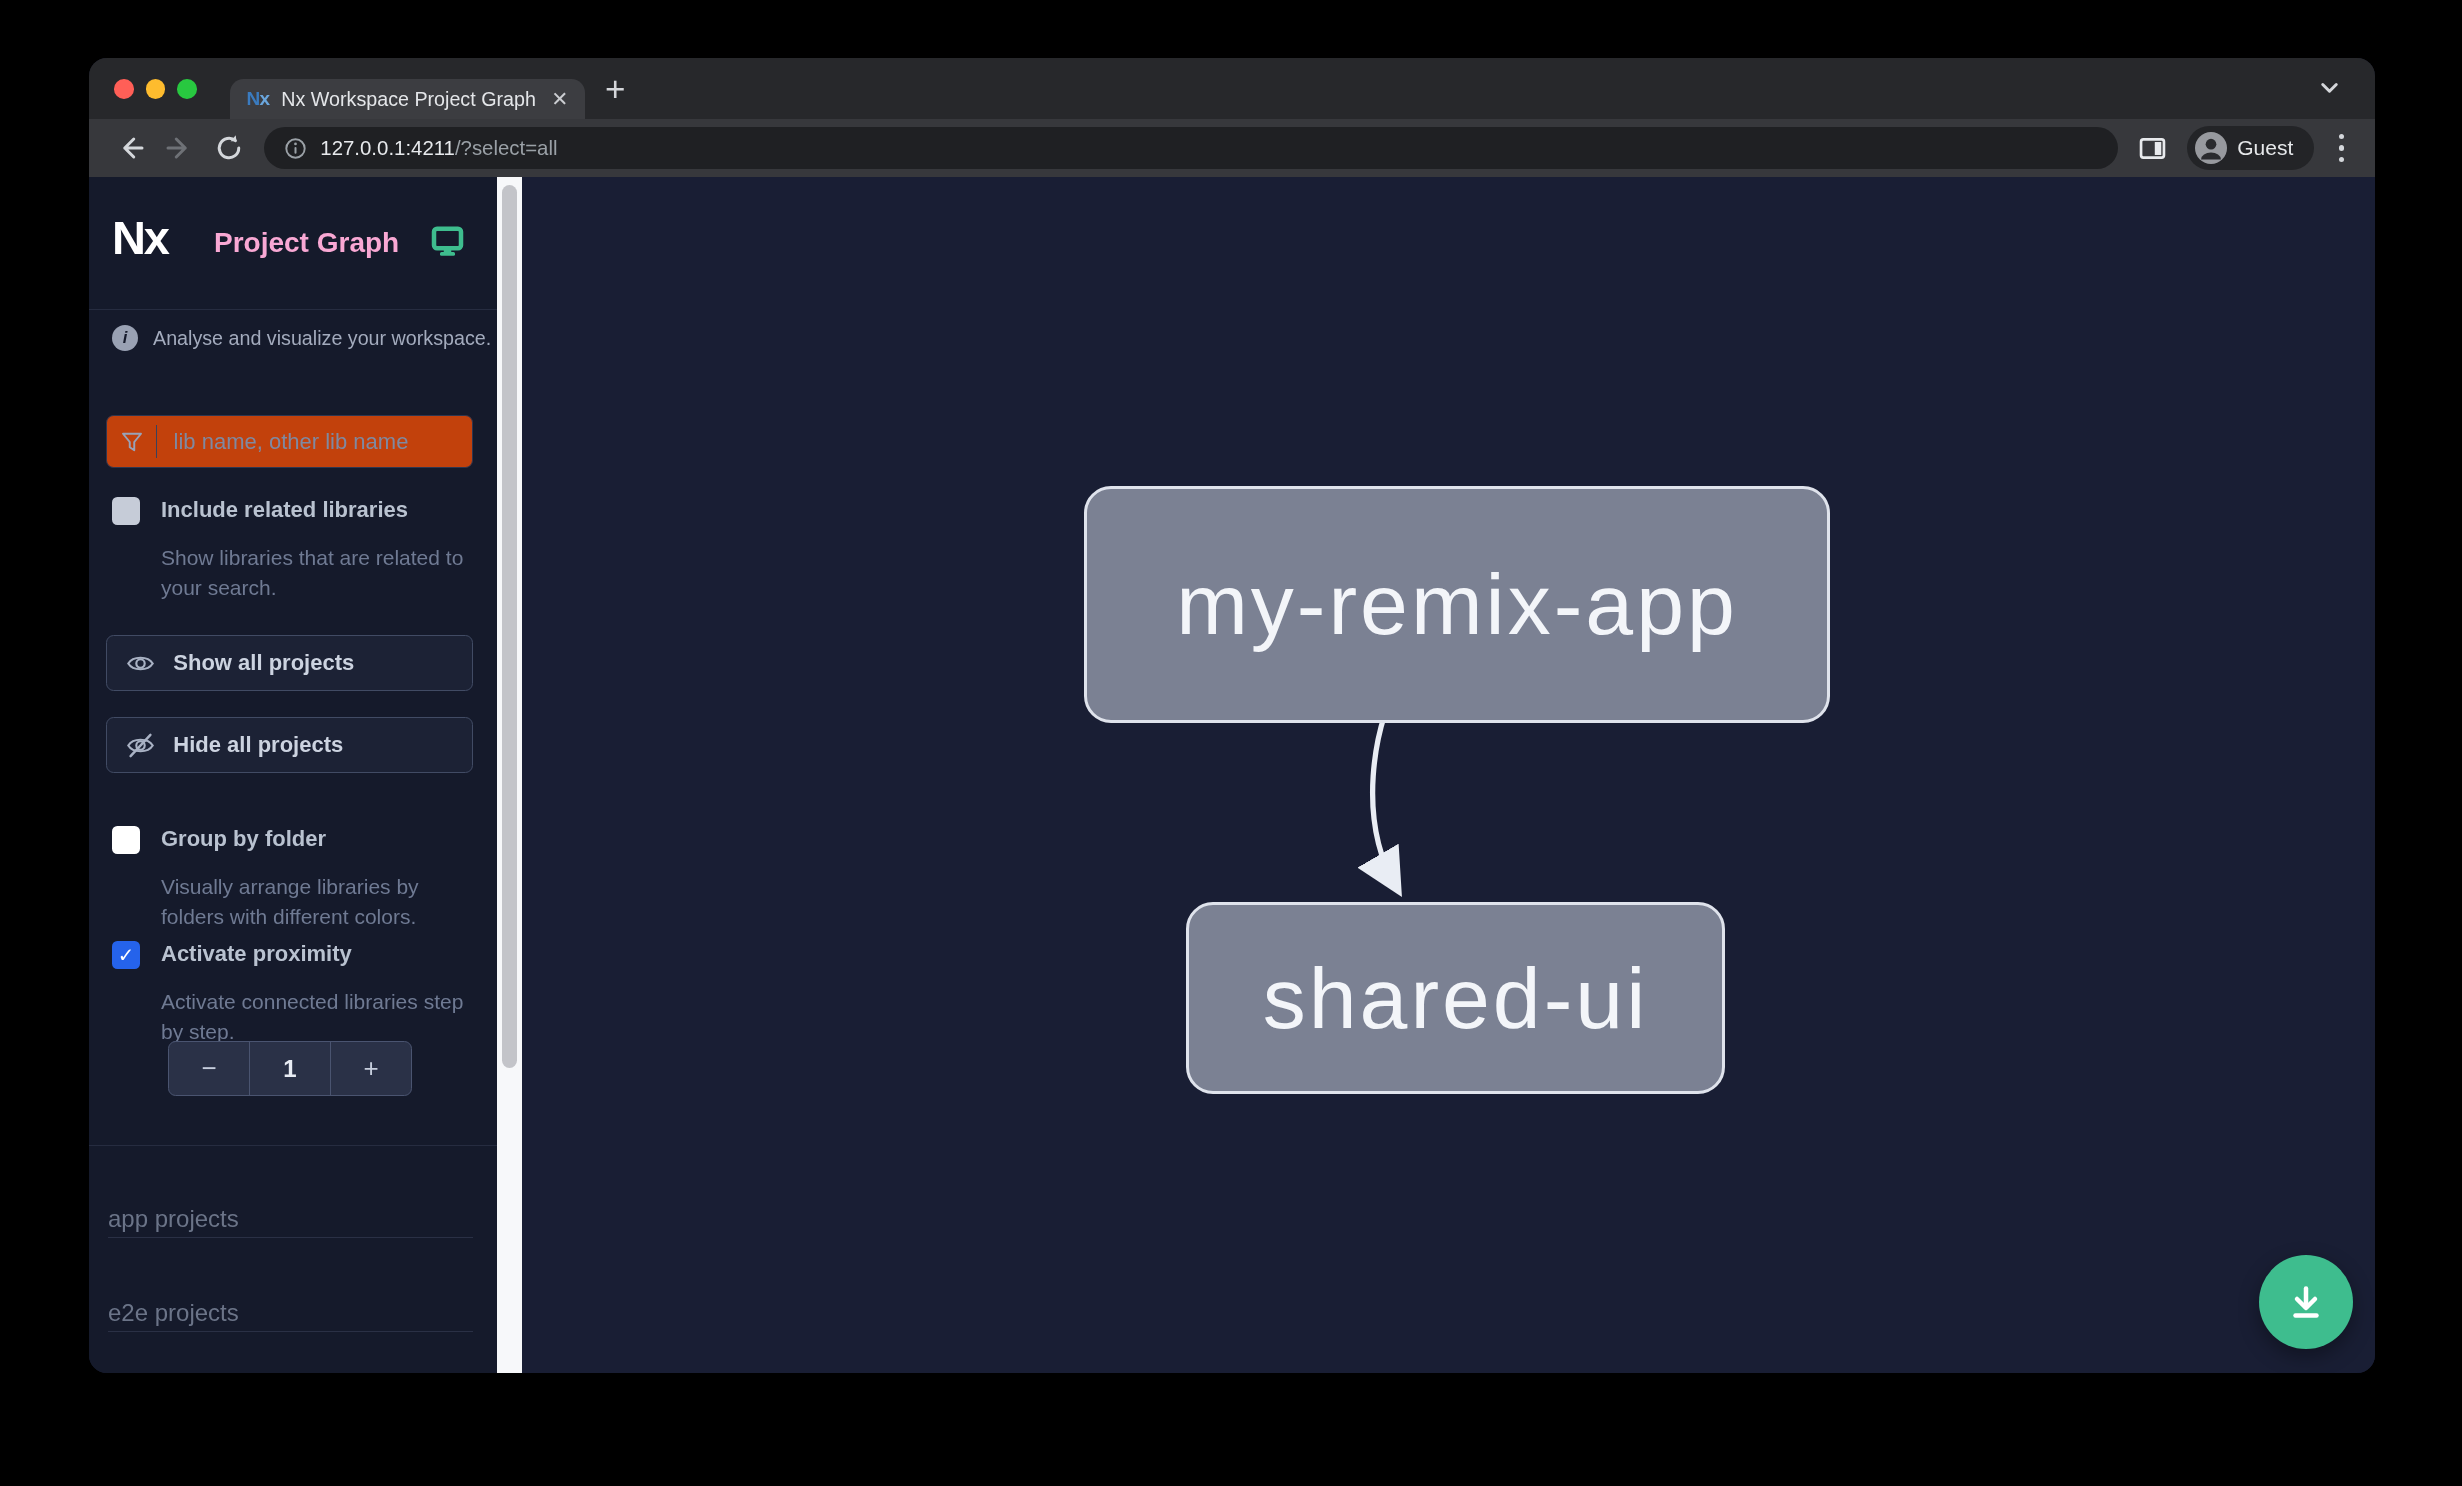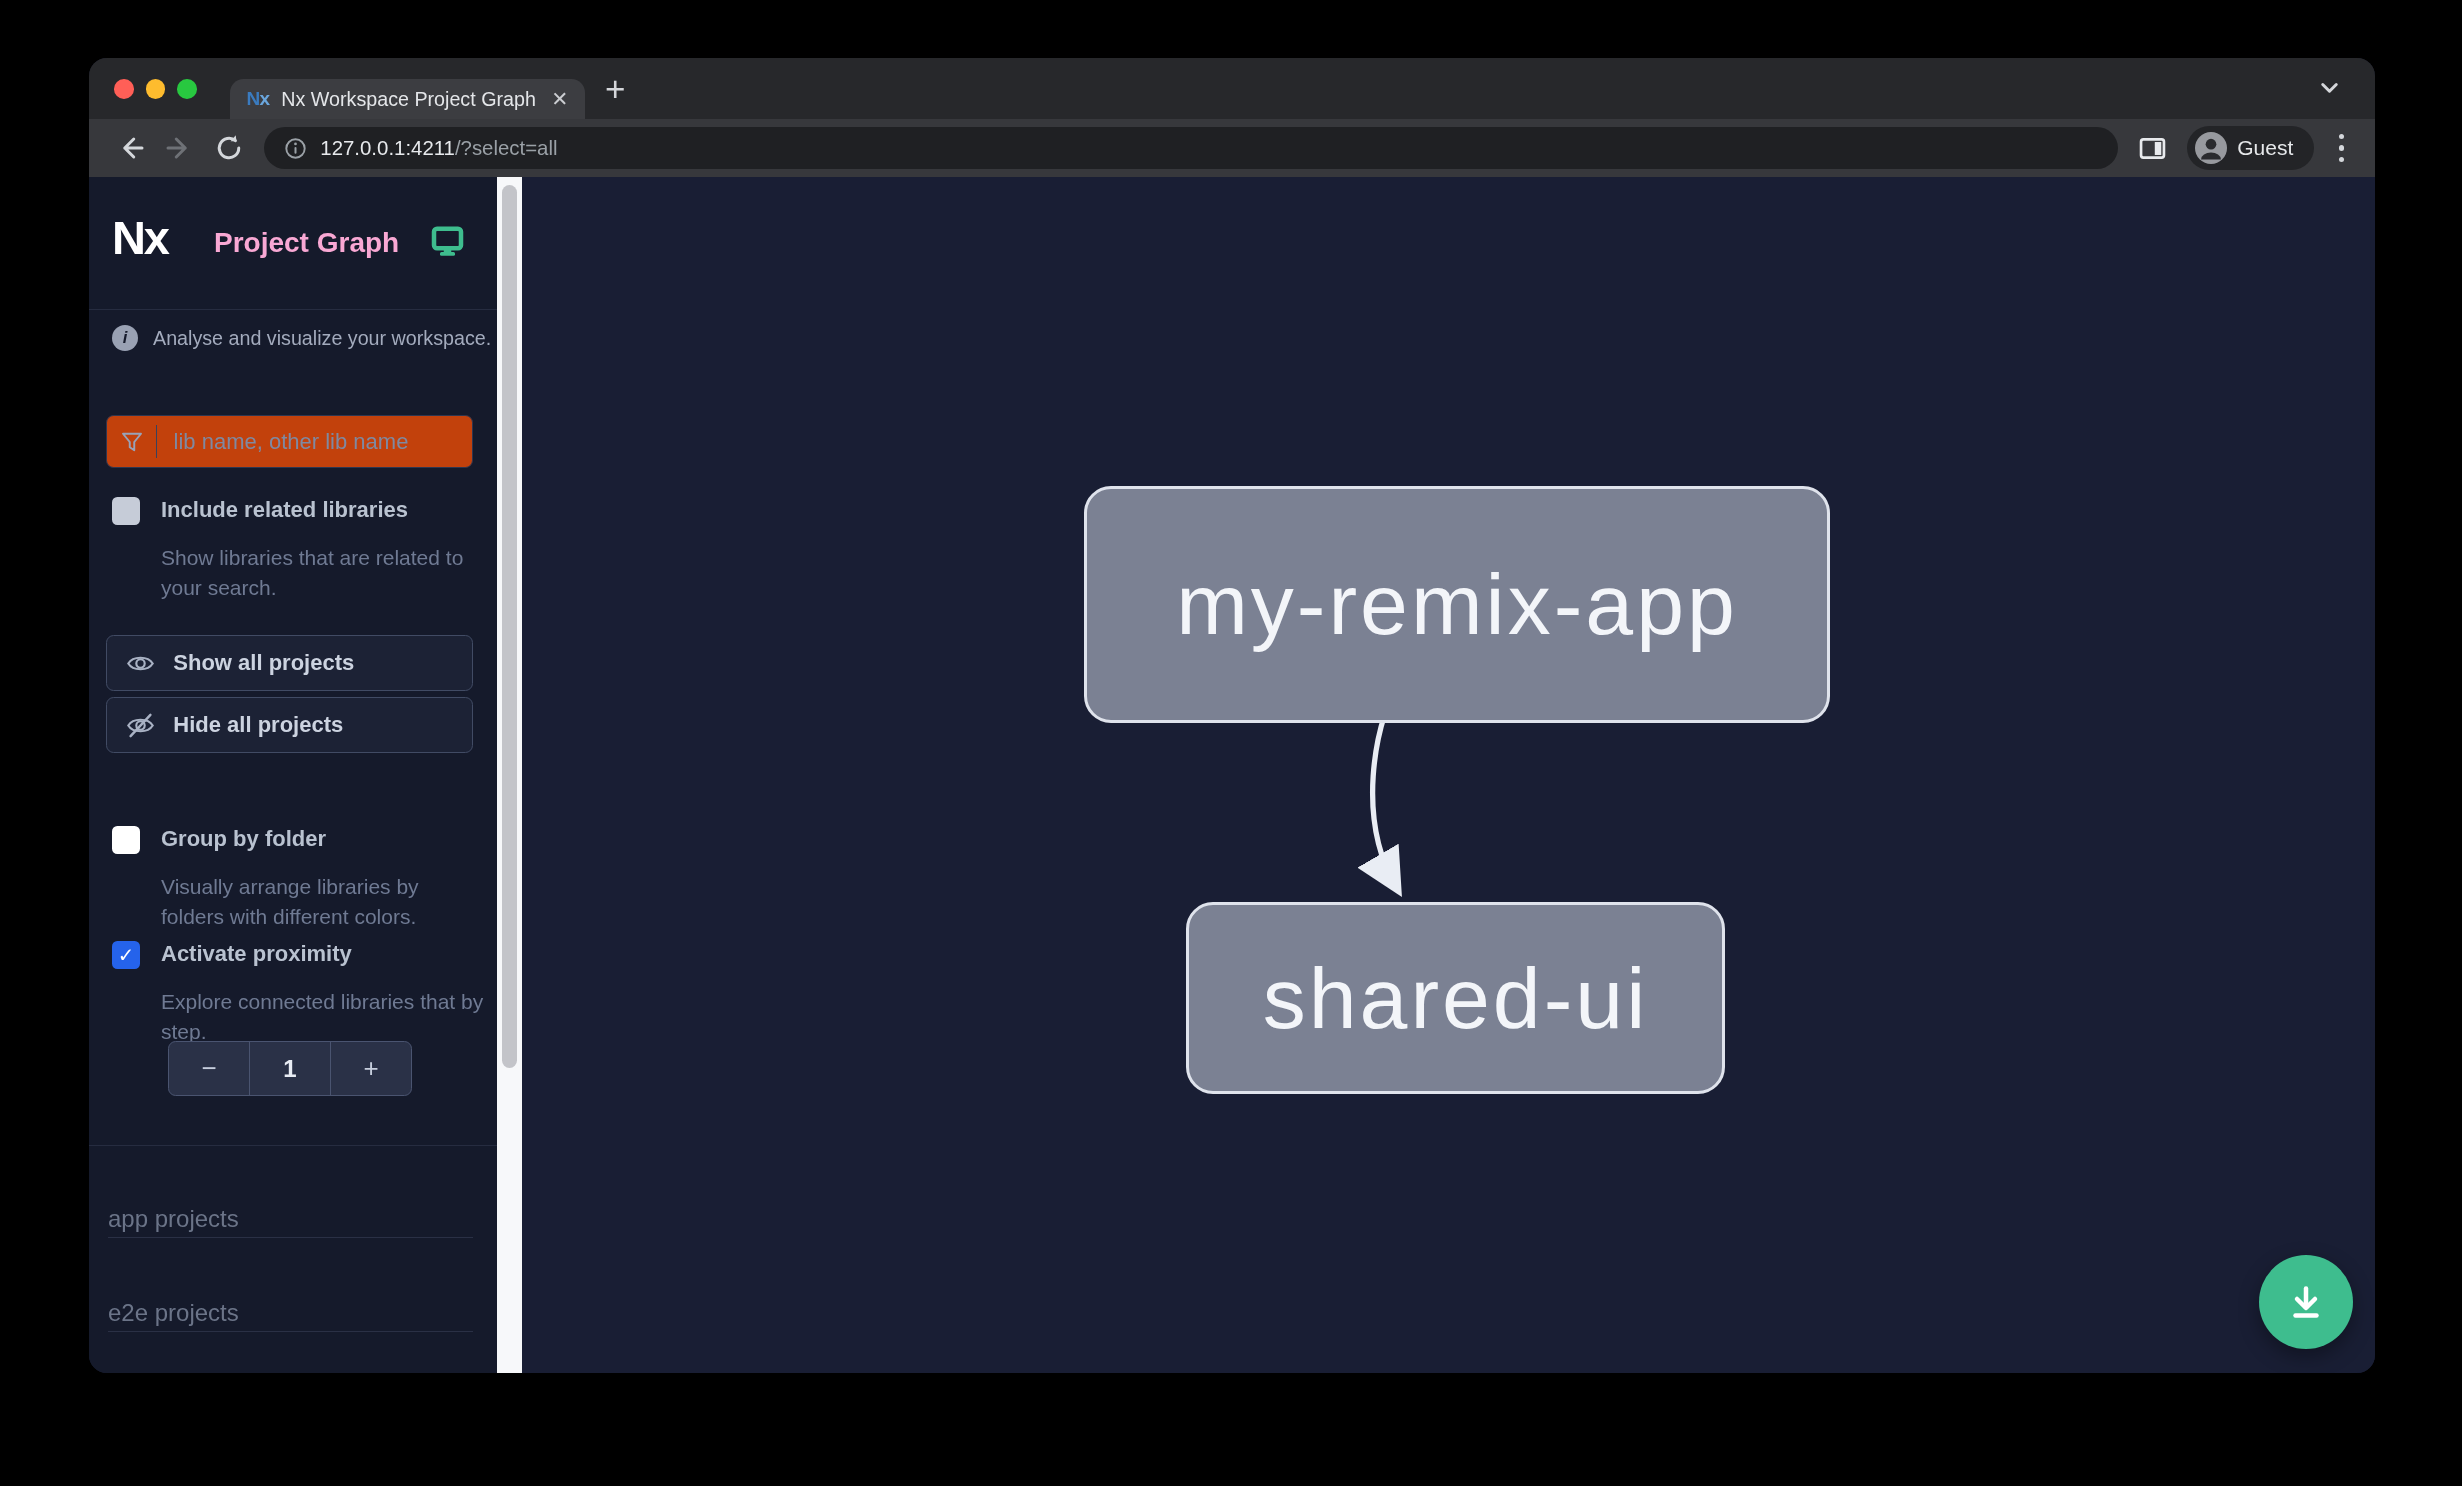--- a/index.html
+++ b/index.html
@@ -209,21 +209,21 @@
         </div>
       </div>
 
       <div class="btn" style="top:458px">
         <svg width="29" height="29" viewBox="0 0 38 38">
             <path d="M3 19 C9 9 29 9 35 19 C29 29 9 29 3 19 Z" fill="none" stroke="#a9b2c4" stroke-width="2.8"></path>
             <circle cx="19" cy="19" r="5.5" fill="none" stroke="#a9b2c4" stroke-width="2.8"></circle>
           </svg>
         <span>Show all projects</span>
       </div>
-      <div class="btn" style="top:520px">
+      <div class="btn" style="top:540px">
         <svg width="29" height="29" viewBox="0 0 38 38">
             <path d="M3 19 C9 9 29 9 35 19 C29 29 9 29 3 19 Z" fill="none" stroke="#a9b2c4" stroke-width="2.8"></path>
             <circle cx="19" cy="19" r="5.5" fill="none" stroke="#a9b2c4" stroke-width="2.8"></circle>
             <line x1="6" y1="33" x2="32" y2="5" stroke="#a9b2c4" stroke-width="3.2" stroke-linecap="round"></line>
           </svg>
         <span>Hide all projects</span>
       </div>
 
       <div class="toggle" style="top:647px">
         <span class="cb cb-white"></span>
@@ -232,21 +232,21 @@
           <div class="tdesc">Visually arrange libraries by folders with different colors.</div>
         </div>
       </div>
 
       <div class="toggle" style="top:762px">
         <span class="cb cb-white checked">
             <span class="tick">✓</span>
           </span>
         <div>
           <div class="tlabel">Activate proximity</div>
-          <div class="tdesc">Explore connected libraries that by step.</div>
+          <div class="tdesc">Activate connected libraries step by step.</div>
         </div>
       </div>
 
       <div class="stepper">
         <div class="step-cell">−</div>
         <div class="step-cell step-value">1</div>
         <div class="step-cell">+</div>
       </div>
 
       <div class="sb-div" style="top:968px"></div>

